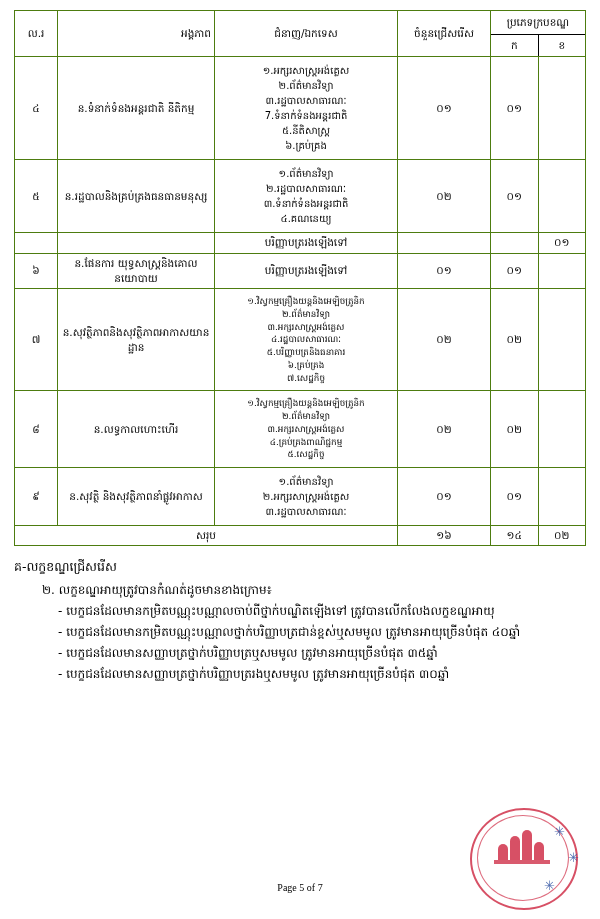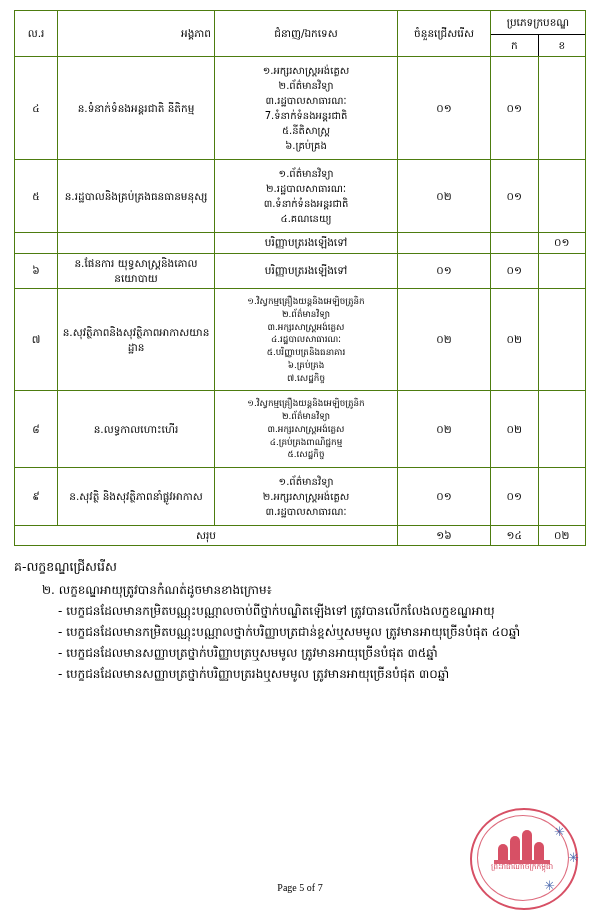--- a/index.html
+++ b/index.html
@@ -308,20 +308,19 @@
   <div class="stamp">
     <div class="ring"></div>
     <div class="ring2"></div>
     <div class="temple">
         <i></i>
         <i></i>
         <i></i>
         <i></i>
       </div>
     <div class="base"></div>
-    <div class="arc">ព្រះរាជាណាចក្រកម្ពុជា</div>
     <div class="spark s1">✳</div>
     <div class="spark s2">✳</div>
     <div class="spark s3">✳</div>
   </div>
 
   <div class="footer">Page 5 of 7</div>
 </div>
 
 </body></html>

